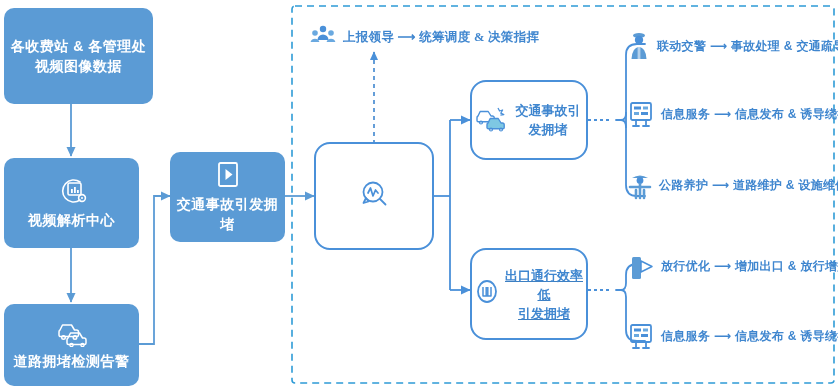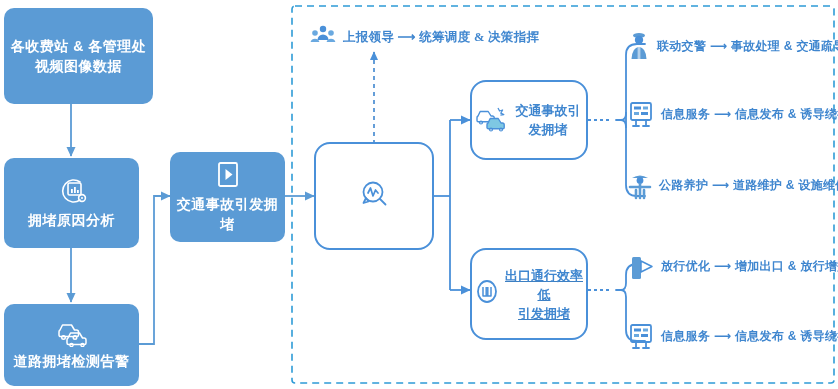--- a/index.html
+++ b/index.html
@@ -143,21 +143,21 @@
       <svg width="34" height="30" viewBox="0 0 34 30">
         <path d="M25,6 A11,11 0 1 0 25,24" fill="none" stroke="#ffffff" stroke-width="1.6" stroke-linecap="round"></path>
         <rect x="13" y="7" width="13" height="12" rx="1.5" fill="none" stroke="#ffffff" stroke-width="1.6"></rect>
         <rect x="16" y="13" width="1.8" height="4" fill="#ffffff"></rect>
         <rect x="19" y="11" width="1.8" height="6" fill="#ffffff"></rect>
         <rect x="22" y="14" width="1.8" height="3" fill="#ffffff"></rect>
         <circle cx="27" cy="22" r="3.4" fill="none" stroke="#ffffff" stroke-width="1.6"></circle>
         <circle cx="27" cy="22" r="1" fill="#ffffff"></circle>
       </svg>
     </span>
-    <span class="lbl">拥堵原因分析</span>
+    <span class="lbl">视频解析中心</span>
   </div>
 
   <div class="fbox" style="left:4px;top:304px;width:135px;height:82px;">
     <span class="ico">
       <svg width="36" height="28" viewBox="0 0 36 28">
         <path d="M6,11 l2.5,-5 h9 l3,5 h2 a2,2 0 0 1 2,2 v3 a1.5,1.5 0 0 1 -1.5,1.5 h-16 A1.5,1.5 0 0 1 5,16 v-3 a2,2 0 0 1 1,-2 z" fill="none" stroke="#ffffff" stroke-width="1.5" stroke-linejoin="round"></path>
         <circle cx="9.5" cy="18.5" r="1.8" fill="none" stroke="#ffffff" stroke-width="1.4"></circle>
         <circle cx="21" cy="18.5" r="1.8" fill="none" stroke="#ffffff" stroke-width="1.4"></circle>
         <path d="M14,19 l2.5,-5 h9 l3,5 h1.5 a2,2 0 0 1 2,2 v3 a1.5,1.5 0 0 1 -1.5,1.5 h-16 A1.5,1.5 0 0 1 13,24 v-3 a2,2 0 0 1 1,-2 z" fill="none" stroke="#ffffff" stroke-width="1.5" stroke-linejoin="round"></path>
         <circle cx="17.5" cy="26" r="1.6" fill="none" stroke="#ffffff" stroke-width="1.3"></circle>

